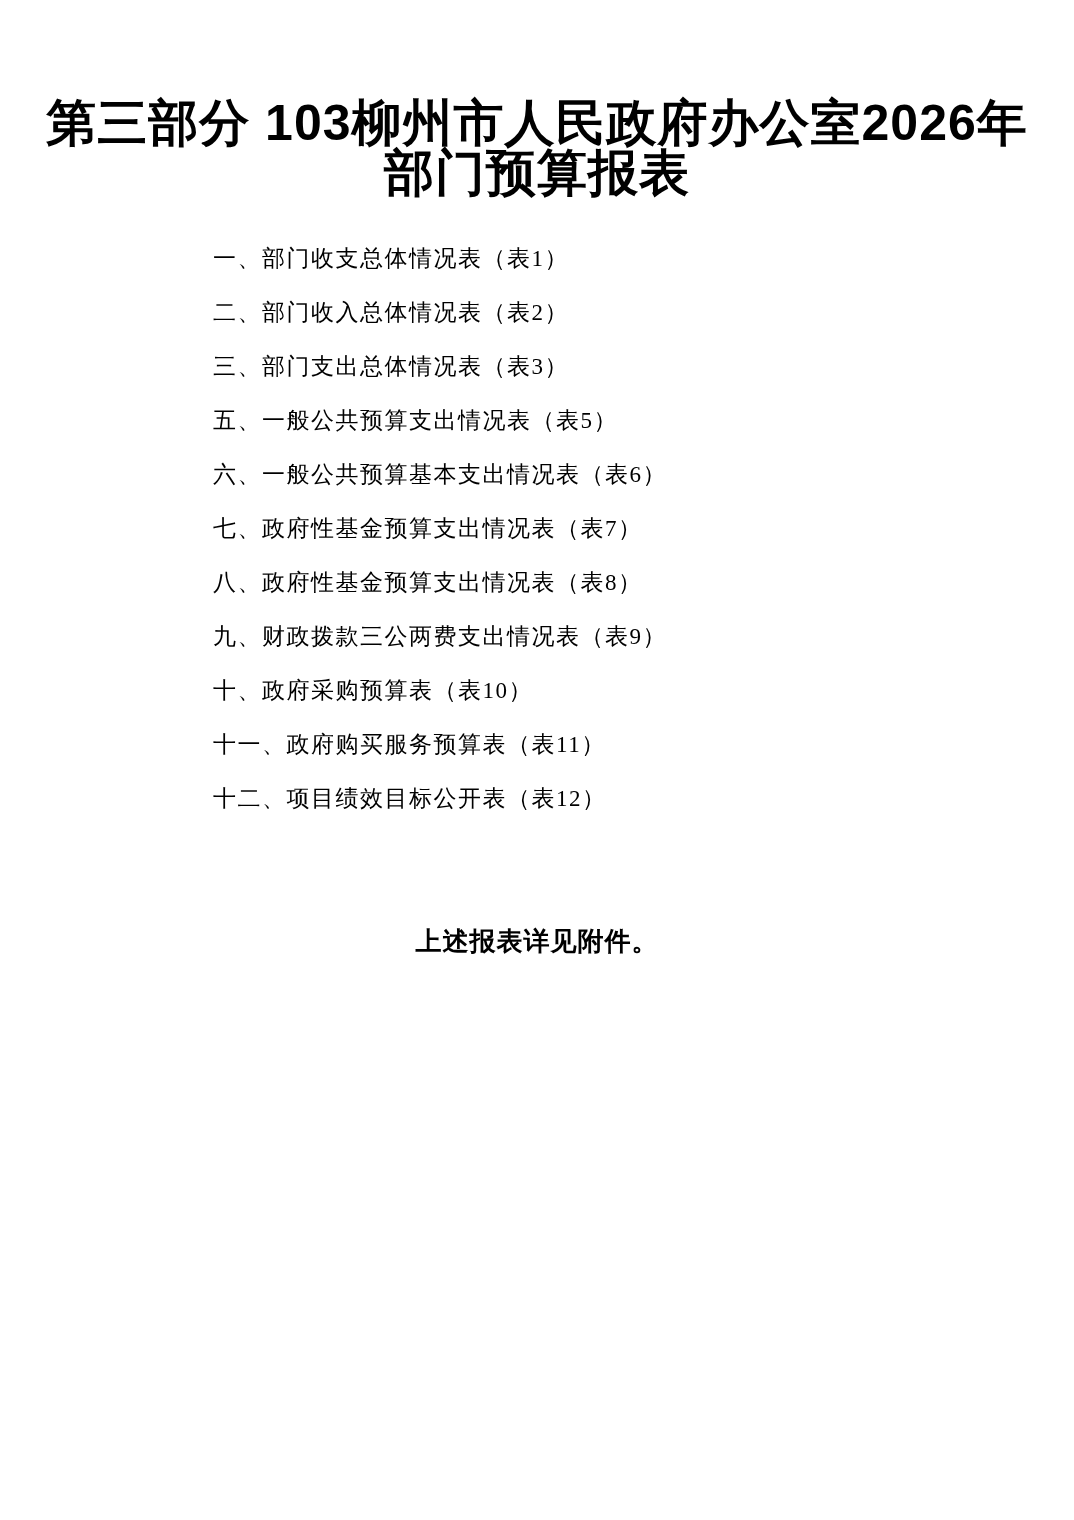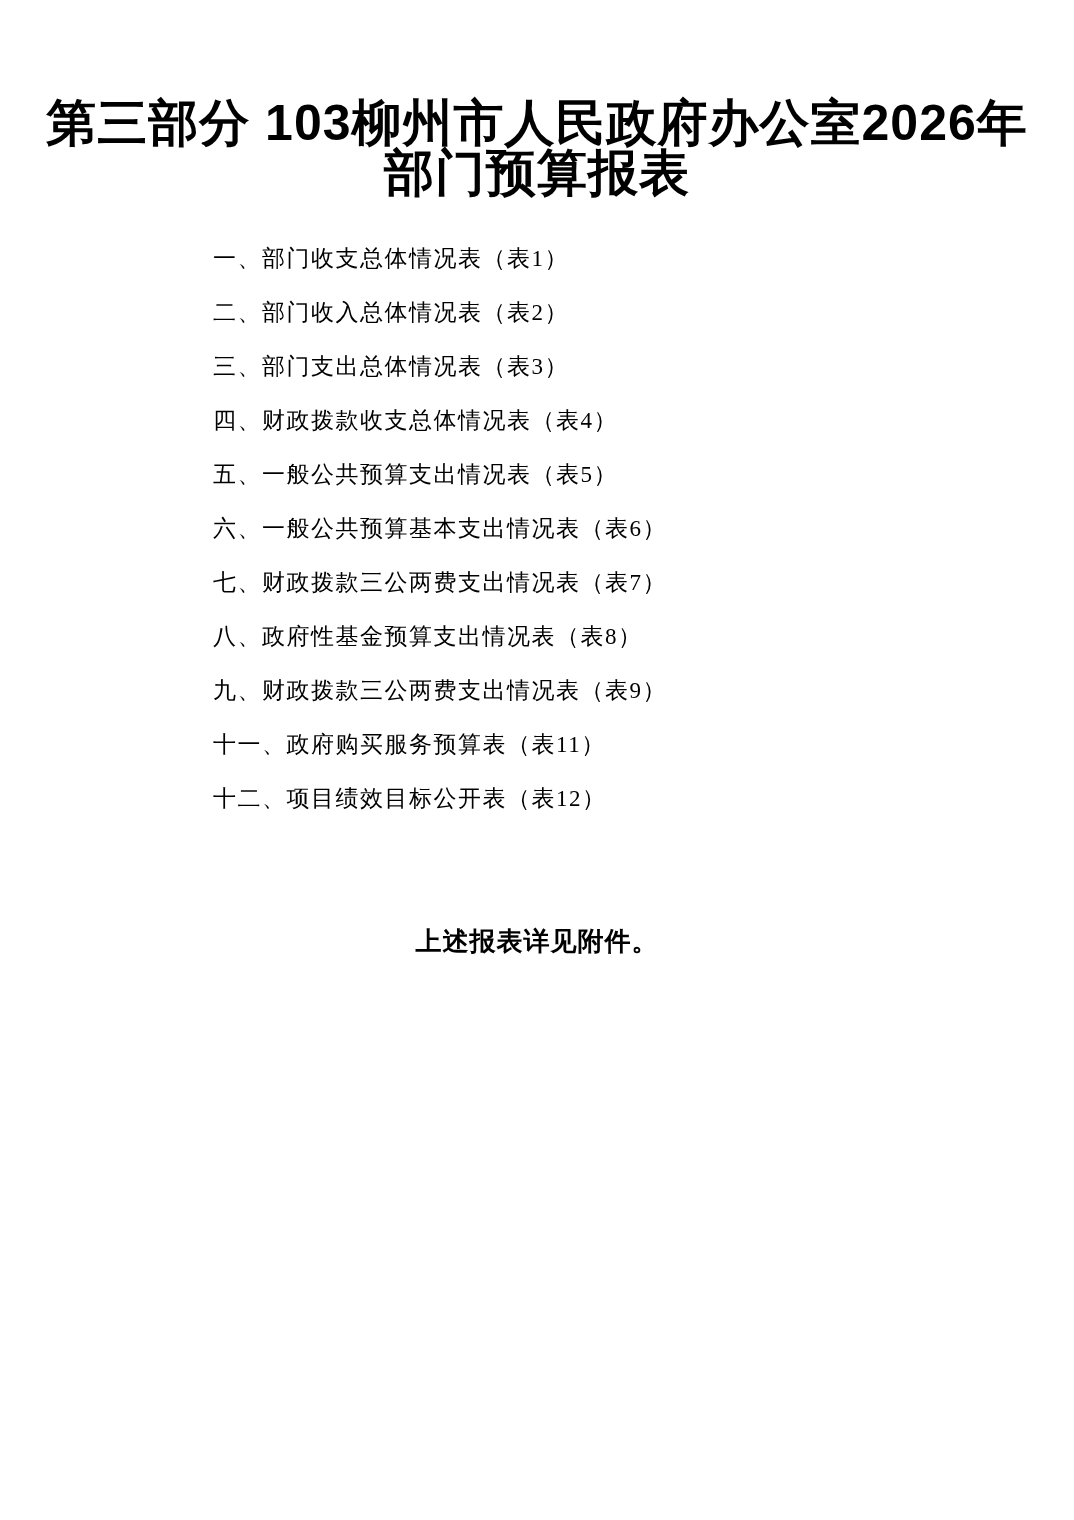--- a/index.html
+++ b/index.html
@@ -75,26 +75,26 @@
 
   <h1 class="doc-title">
     <span>第三部分 103柳州市人民政府办公室2026年</span><br>
     <span>部门预算报表</span>
   </h1>
 
   <div class="toc">
     <p class="toc-item">一、部门收支总体情况表（表1）</p>
     <p class="toc-item">二、部门收入总体情况表（表2）</p>
     <p class="toc-item">三、部门支出总体情况表（表3）</p>
-    <p class="toc-item">四、财政拨款收支总体情况表（表4）</p>
     <p class="toc-item">五、一般公共预算支出情况表（表5）</p>
     <p class="toc-item">六、一般公共预算基本支出情况表（表6）</p>
-    <p class="toc-item">七、财政拨款三公两费支出情况表（表7）</p>
+    <p class="toc-item">七、政府性基金预算支出情况表（表7）</p>
     <p class="toc-item">八、政府性基金预算支出情况表（表8）</p>
     <p class="toc-item">九、财政拨款三公两费支出情况表（表9）</p>
+    <p class="toc-item">十、政府采购预算表（表10）</p>
     <p class="toc-item">十一、政府购买服务预算表（表11）</p>
     <p class="toc-item">十二、项目绩效目标公开表（表12）</p>
   </div>
 
   <p class="attachment-note">上述报表详见附件。</p>
 
   <div class="page-number">- 13 -</div>
 
 </div>
 

